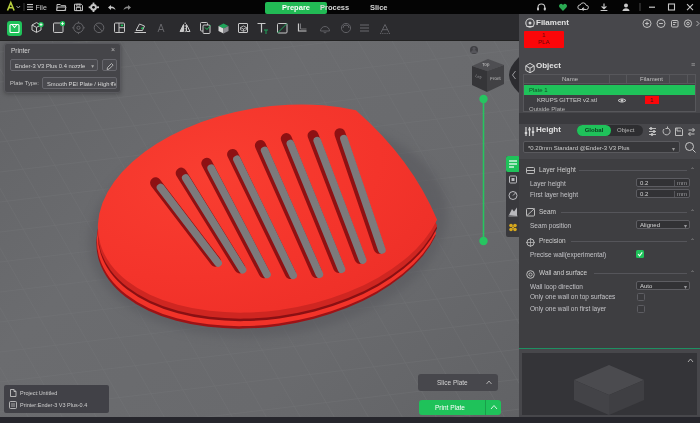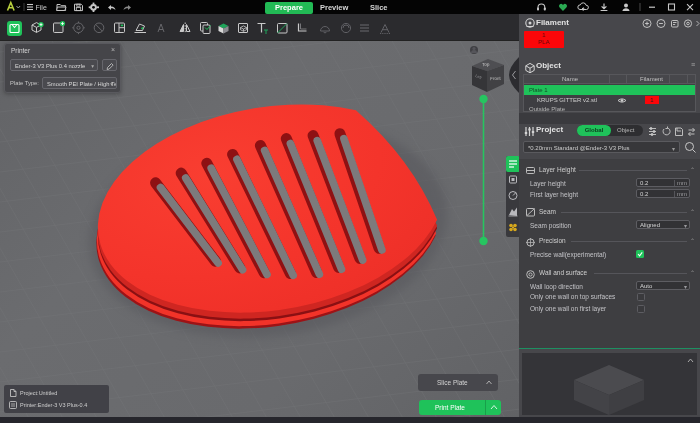--- a/index.html
+++ b/index.html
@@ -42,22 +42,22 @@
         <circle cx="93.5" cy="7.3" r="1.4" fill="#040404"></circle>
   <rect x="92.6" y="2.6" width="1.8" height="2"></rect>
         <rect x="92.6" y="10" width="1.8" height="2"></rect>
   <rect x="88.7" y="6.4" width="2" height="1.8"></rect>
         <rect x="97" y="6.4" width="2" height="1.8"></rect>
       </g>
 
   <path d="M108 7.5 l3-2.6 v1.6 c3.2 0 4.3 1.8 4.4 3.8 c-1-1.4-2.2-2-4.4-2 v1.8 z" fill="#c8c8c8"></path>
   <path d="M131 7.5 l-3-2.6 v1.6 c-3.2 0-4.3 1.8-4.4 3.8 c1-1.4 2.2-2 4.4-2 v1.8 z" fill="#8a8a8a"></path>
  </svg>
- <div style="position:absolute;left:265px;top:1.5px;width:48px;height:12px;background:#22ba55;border-radius:2px;text-align:center;font-size:7.5px;font-weight:bold;color:#fff;line-height:12px">Prepare</div>
- <div class="txt" style="left:320px;top:3px;font-size:7.5px;font-weight:bold;color:#d8d8d8">Preview</div>
+ <div style="position:absolute;left:265px;top:1.5px;width:62px;height:12px;background:#22ba55;border-radius:2px;text-align:center;font-size:7.5px;font-weight:bold;color:#fff;line-height:12px">Prepare</div>
+ <div class="txt" style="left:320px;top:3px;font-size:7.5px;font-weight:bold;color:#d8d8d8">Process</div>
  <div class="txt" style="left:370px;top:3px;font-size:7.5px;font-weight:bold;color:#d8d8d8">Slice</div>
  <svg width="180" height="14" style="position:absolute;left:520px;top:0">
 
   <path d="M18 9 v-1.6 a3.4 3.4 0 0 1 6.8 0 V9" fill="none" stroke="#c8c8c8" stroke-width="1.1"></path>
   <rect x="17" y="7.6" width="2" height="3" rx="0.8" fill="#c8c8c8"></rect>
       <rect x="23.8" y="7.6" width="2" height="3" rx="0.8" fill="#c8c8c8"></rect>
 
   <path d="M43 11 l-3.4-3.4 a2.1 2.1 0 0 1 3-3 l0.4 0.4 l0.4-0.4 a2.1 2.1 0 0 1 3 3 z" fill="#2aa952"></path>
 
   <path d="M60 9.5 a2.3 2.3 0 0 1 0.3-4.6 a3 3 0 0 1 5.8 0.4 a1.9 1.9 0 0 1 0.4 4.2 z" fill="none" stroke="#c8c8c8" stroke-width="1"></path>
@@ -451,21 +451,21 @@
         <line x1="2" y1="1" x2="2" y2="10"></line>
         <line x1="5.5" y1="1" x2="5.5" y2="10"></line>
         <line x1="9" y1="1" x2="9" y2="10"></line>
       </g>
       <g stroke="#d5d5d5" stroke-width="2">
         <line x1="0.8" y1="7" x2="3.2" y2="7"></line>
         <line x1="4.3" y1="3.5" x2="6.7" y2="3.5"></line>
         <line x1="7.8" y1="6" x2="10.2" y2="6"></line>
       </g>
     </svg>
- <div class="txt" style="left:17px;top:111px;font-size:8px;font-weight:bold;color:#e2e2e2">Project</div>
+ <div class="txt" style="left:17px;top:111px;font-size:8px;font-weight:bold;color:#e2e2e2">Height</div>
  <div style="position:absolute;left:58px;top:111px;width:66px;height:11px;background:#2e2e31;border-radius:5.5px">
    <div style="position:absolute;left:0;top:0;width:34px;height:11px;background:#1fc25a;border-radius:5.5px;text-align:center;font-size:6px;color:#0e3a1e;line-height:11px;font-weight:bold">Global</div>
    <div class="txt" style="left:40px;top:2px;font-size:6px;color:#b8b8b8">Object</div>
  </div>
  <svg width="52" height="11" style="position:absolute;left:128px;top:112px">
       <g stroke="#c9c9c9" stroke-width="0.9" fill="none">
    <path d="M2 2.5 h7 M2 5.5 h7 M2 8.5 h7"></path>
         <circle cx="4" cy="2.5" r="1" fill="#c9c9c9"></circle>
         <circle cx="7" cy="5.5" r="1" fill="#c9c9c9"></circle>
         <circle cx="5" cy="8.5" r="1" fill="#c9c9c9"></circle>

